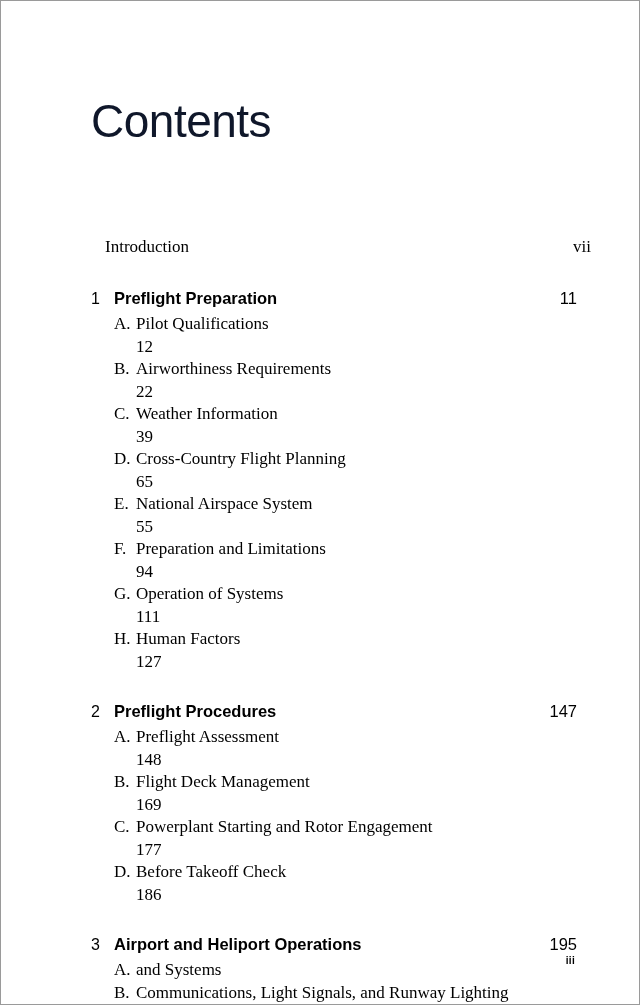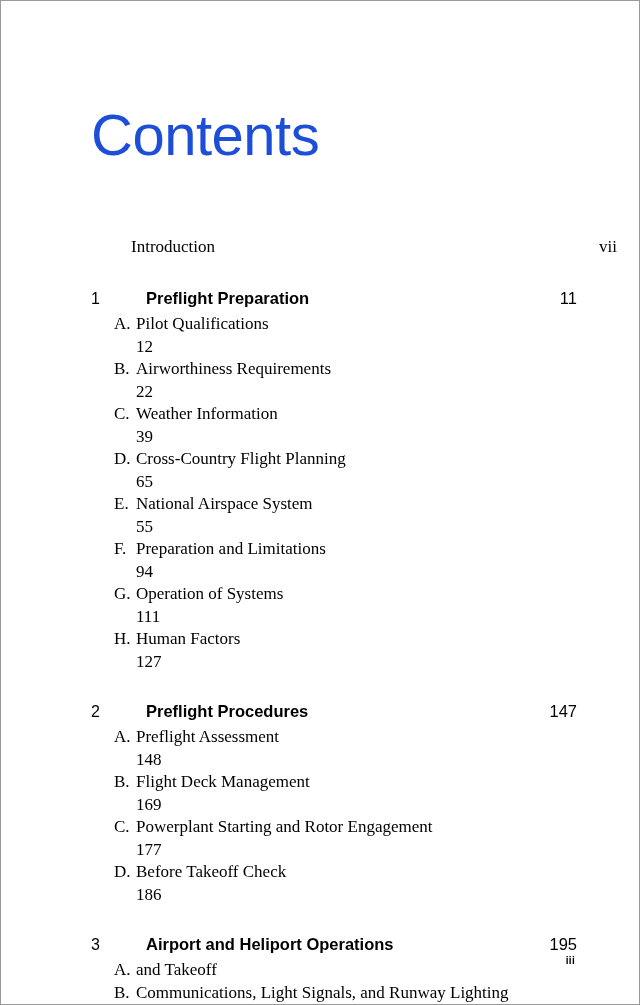--- a/index.html
+++ b/index.html
@@ -23,24 +23,24 @@
     overflow: hidden;
   }
 
   
   .page-title {
     position: absolute;
     left: 90px;
     top: 66px;
     font-family: "Liberation Sans", "DejaVu Sans", sans-serif;
     font-weight: 300;
-    font-size: 58px;
+    font-size: 46px;
     line-height: 1;
     letter-spacing: -0.5px;
-    color: #1d4ed8;
+    color: #0f172a;
     white-space: nowrap;
   }
 
   
   .toc {
     position: absolute;
     left: 90px;
     top: 236px;
     width: 486px;
   }
@@ -68,42 +68,42 @@
   .row .pageno {
     flex: 0 0 auto;
     text-align: right;
     white-space: nowrap;
   }
 
   
   .front-row {
     font-size: 17px;
     line-height: 20px;
-    margin-left: 40px;
+    margin-left: 14px;
     margin-bottom: 30px;
   }
   .front-row .pageno { min-width: 0; }
 
   
   .chapter-block { margin-bottom: 27px; }
   .chapter-block:last-child { margin-bottom: 0; }
 
   .chapter-row {
     font-family: "Liberation Sans", "DejaVu Sans", sans-serif;
     font-size: 16.5px;
     font-weight: bold;
     line-height: 23px;
     margin-bottom: 3px;
   }
   .chapter-row .chap-num {
     flex: 0 0 23px;
     font-weight: normal;
     font-size: 16px;
   }
-  .chapter-row .chap-title { flex: 0 0 auto; white-space: nowrap; margin-left: 32px; }
+  .chapter-row .chap-title { flex: 0 0 auto; white-space: nowrap; }
   .chapter-row .leader::before { letter-spacing: 0.8px; word-spacing: -1.6px; }
   .chapter-row .pageno { font-weight: normal; }
 
   
   .sub-entry {
     margin-left: 23px;
     font-size: 17px;
     line-height: 22.5px;
   }
   .sub-entry .sub-letter {
@@ -267,21 +267,21 @@
         <span class="chap-num">3</span>
         <span class="chap-title">Airport and Heliport Operations</span>
         <span class="leader"></span>
         <span class="pageno">195</span>
       </div>
 
       <div class="row sub-entry">
         <span class="sub-letter">A.</span>
         <span class="sub-body">
           <span class="sub-line2">
-            <span class="cont-text">and Takeoff</span>
+            <span class="cont-text">and Systems</span>
             <span class="leader"></span>
 
           </span>
         </span>
       </div>
 
       <div class="row sub-entry">
         <span class="sub-letter">B.</span>
         <span class="sub-body">
           <span class="sub-title">Communications, Light Signals, and Runway Lighting</span>

